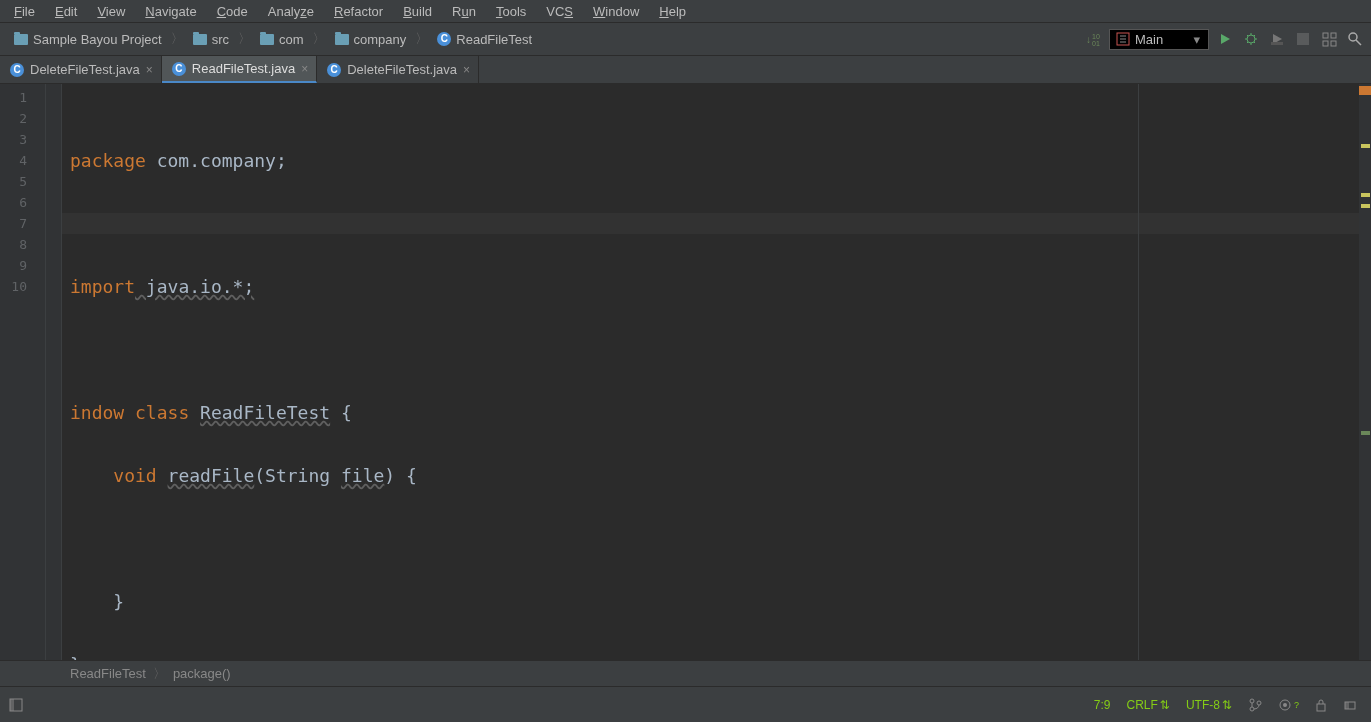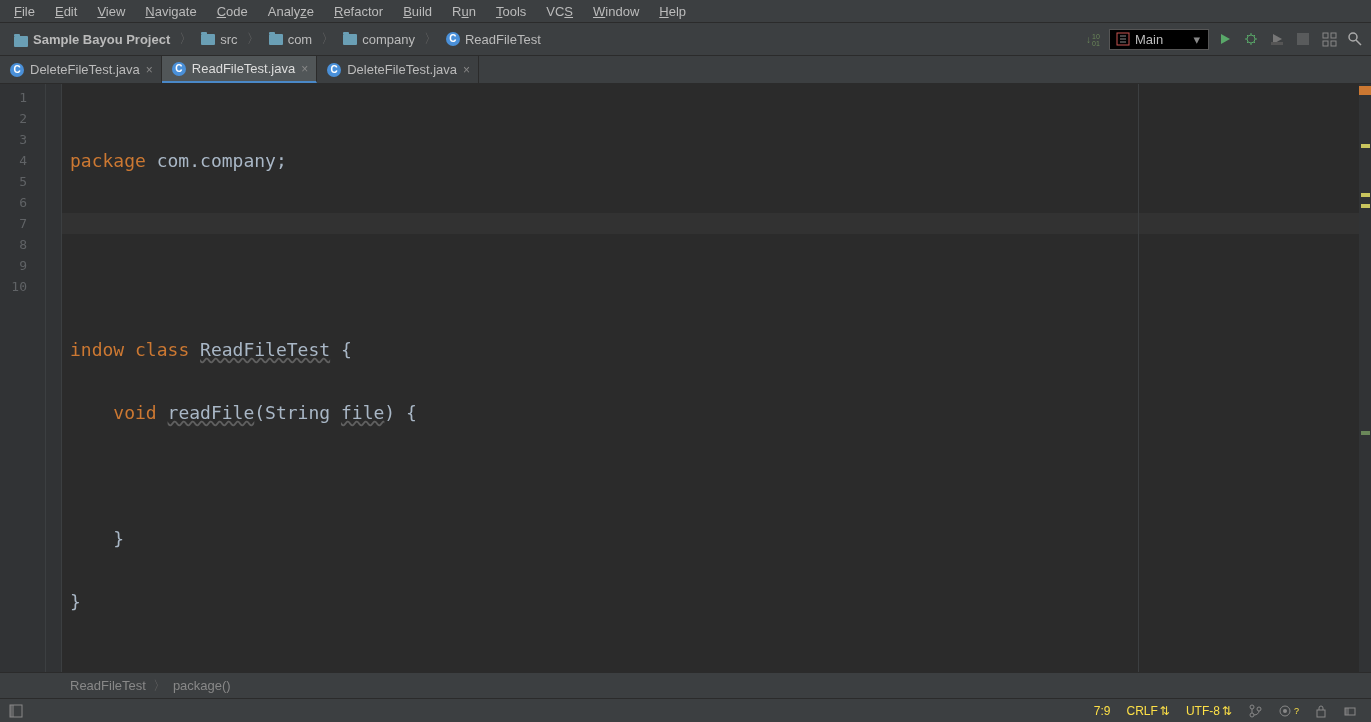--- a/index.html
+++ b/index.html
@@ -3,21 +3,21 @@
 <meta charset="utf-8">
 <style>
 * { margin:0; padding:0; box-sizing:border-box; }
 body { background:#3c3f41; color:#bbb; font-family:"Segoe UI",Arial,sans-serif; font-size:13px; width:1371px; height:722px; overflow:hidden; display:flex; flex-direction:column; }
 .menubar { display:flex; align-items:center; background:#3c3f41; height:22px; padding:0 6px; gap:4px; }
 .menubar span { padding:2px 8px; cursor:pointer; color:#bbb; }
 .menubar span u { text-decoration:underline; }
 .navbar { display:flex; align-items:center; background:#3c3f41; height:34px; border-top:1px solid #2b2b2b; border-bottom:1px solid #2b2b2b; padding:0 6px; }
 .breadcrumbs { display:flex; align-items:center; flex:1; }
 .crumb { display:flex; align-items:center; padding:3px 8px; cursor:pointer; color:#bbb; gap:5px; }
-.crumb.bold { font-weight:700;align-items:flex-end; }
+.crumb.bold { font-weight:400; }
 .chev { color:#666; margin:0 1px; }
 .ficon { width:14px; height:11px; background:#6a9fb5; border-radius:1px; position:relative; display:inline-block; }
 .ficon::before { content:""; position:absolute; top:-2px; left:0; width:6px; height:2px; background:#6a9fb5; border-radius:1px 1px 0 0;}
 .cicon { width:14px; height:14px; border-radius:50%; background:#4a90d9; color:#fff; font-size:10px; font-weight:700; display:inline-flex; align-items:center; justify-content:center; line-height:1;}
 .toolbar-right { display:flex; align-items:center; gap:6px; }
 .tbtn { width:20px; height:20px; display:inline-flex; align-items:center; justify-content:center; cursor:pointer; color:#999; }
 .run-config { display:flex; align-items:center; border:1px solid #555; background:#000000; padding:2px 8px 2px 6px; gap:5px; cursor:pointer; min-width:100px;}
 .tabs { display:flex; background:#3c3f41; border-bottom:1px solid #2b2b2b; height:28px; }
 .tab { display:flex; align-items:center; padding:0 8px 0 10px; gap:6px; cursor:pointer; color:#bbb; border-right:1px solid #2b2b2b; }
 .tab.active { background:#515658; border-bottom:2px solid #4a88c7; color:#ddd;}
@@ -32,21 +32,21 @@
 .str, .cls { text-decoration:underline wavy #606060; }
 .rmargin { width:1px; background:#3c3f41; position:absolute; right:220px; top:0; bottom:0;}
 .markbar { width:12px; background:#313335; position:relative;}
 .mark { position:absolute; right:1px; width:9px; height:4px; }
 .m-err { background:#cc7832; top:2px; width:12px; height:9px; right:0;}
 .m-w1 { background:#c9c55e; top:60px;}
 .m-w2 { background:#c9c55e; top:109px;}
 .m-w3 { background:#c9c55e; top:120px;}
 .m-g { background:#6a8759; top:347px;}
 .crumb-bar { height:26px; background:#3c3f41; border-top:1px solid #2b2b2b; display:flex; align-items:center; padding-left:70px; gap:6px; color:#888;}
-.statusbar { height:24px; background:#3c3f41; border-top:1px solid #2b2b2b; display:flex; align-items:center; padding:0 6px; color:#fde047; font-size:12px;}
+.statusbar { height:36px; background:#3c3f41; border-top:1px solid #2b2b2b; display:flex; align-items:center; padding:0 6px; color:#84cc16; font-size:12px;}
 .statusbar .left { flex:1; display:flex; align-items:center;}
 .stat-item { padding:0 8px; display:inline-flex; align-items:center; gap:2px;}
 svg { display:block; }
 </style>
 </head>
 <body>
 
 <div class="menubar">
   <span><u>F</u>ile</span>
   <span><u>E</u>dit</span>
@@ -177,20 +177,21 @@
     <div>7</div>
     <div>8</div>
     <div>9</div>
     <div>10</div>
   </div>
   <div class="fold-col"></div>
   <div class="code">
     <div class="hl" style="top:129px"></div>
     <div class="line" style="position:relative"><span class="kw">package</span><span> com.company;</span></div>
     <div class="line"></div>
+    <div class="line"><span class="kw">import</span><span class="str"> java.io.*;</span></div>
     <div class="line"></div>
     <div class="line"><span class="kw">indow</span> <span class="kw">class</span> <span class="cls">ReadFileTest</span><span> {</span></div>
     <div class="line"><span>    </span><span class="kw">void</span> <span class="cls">readFile</span><span>(</span><span>String</span><span> </span><span class="cls">file</span><span>) {</span></div>
     <div class="line" style="position:relative"></div>
     <div class="line"><span>    }</span></div>
     <div class="line"><span>}</span></div>
     
     <div class="rmargin"></div>
   </div>
   <div class="markbar">

